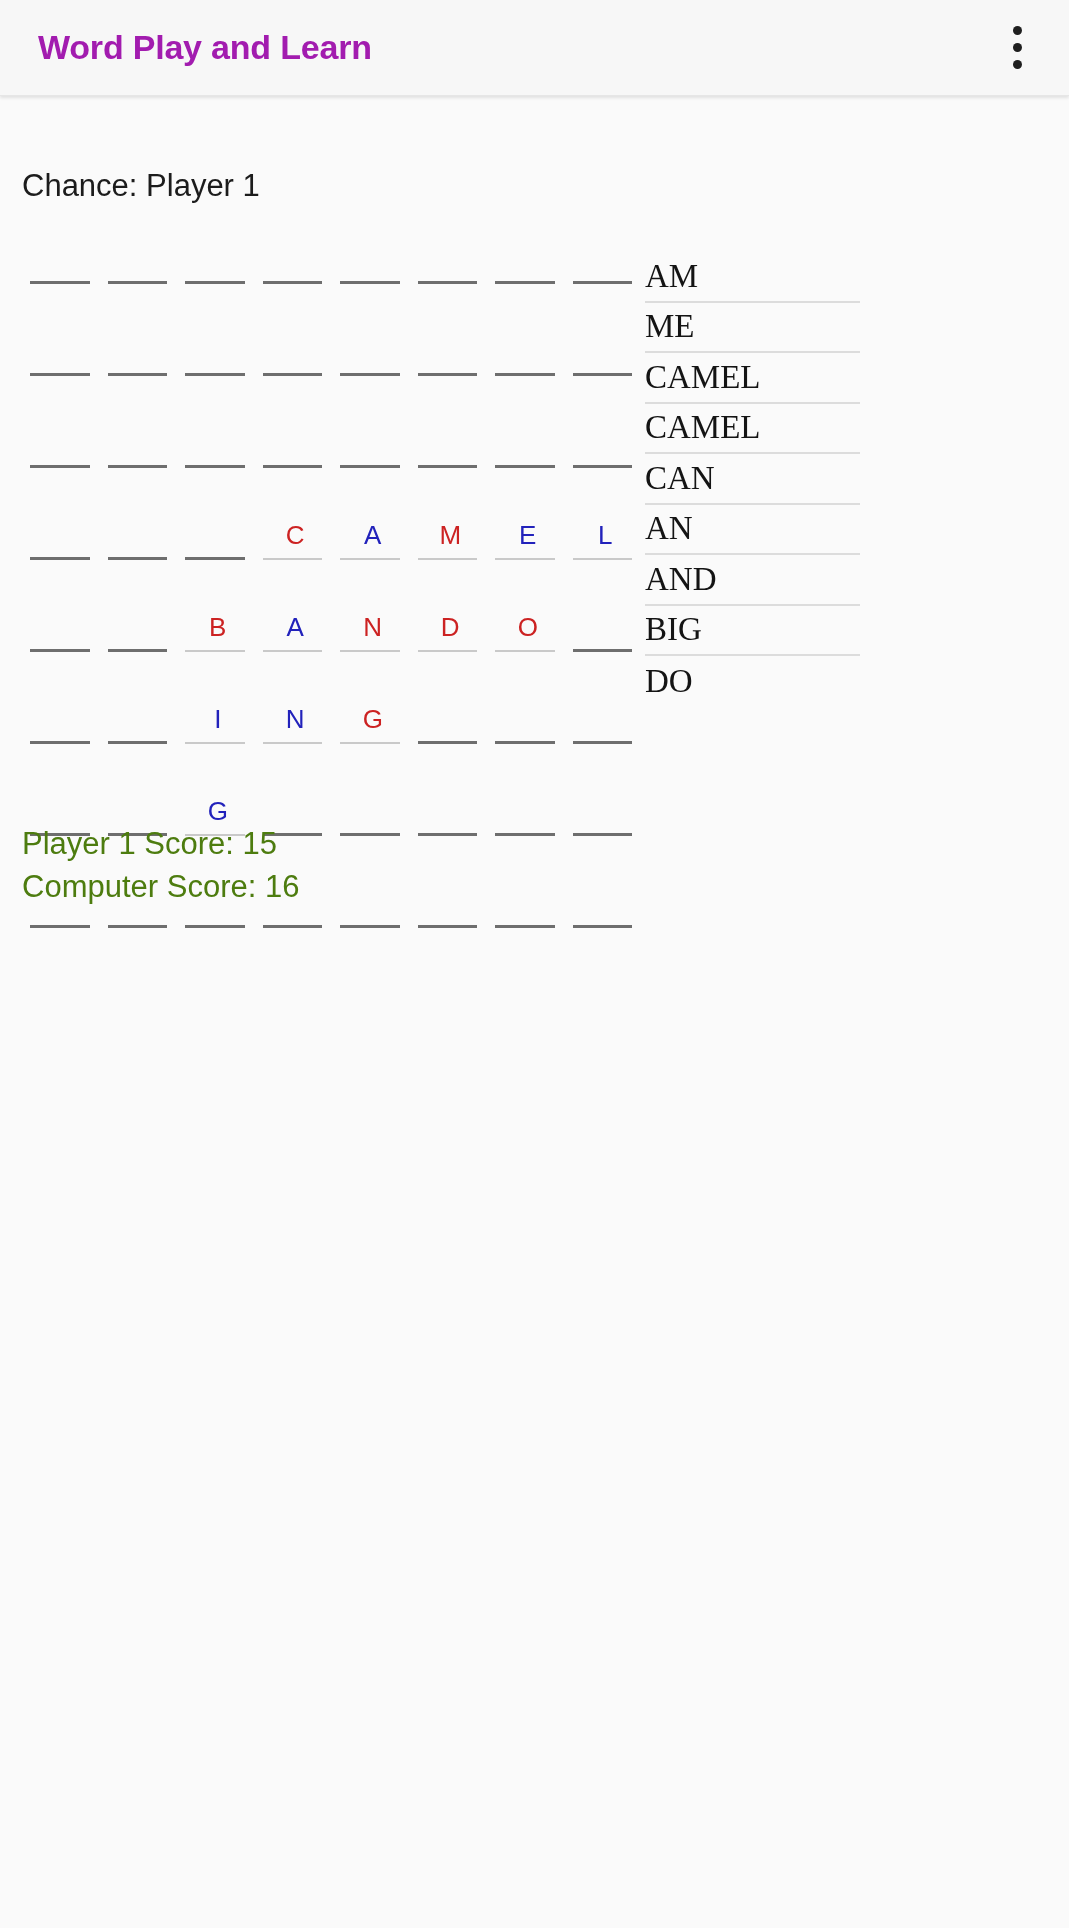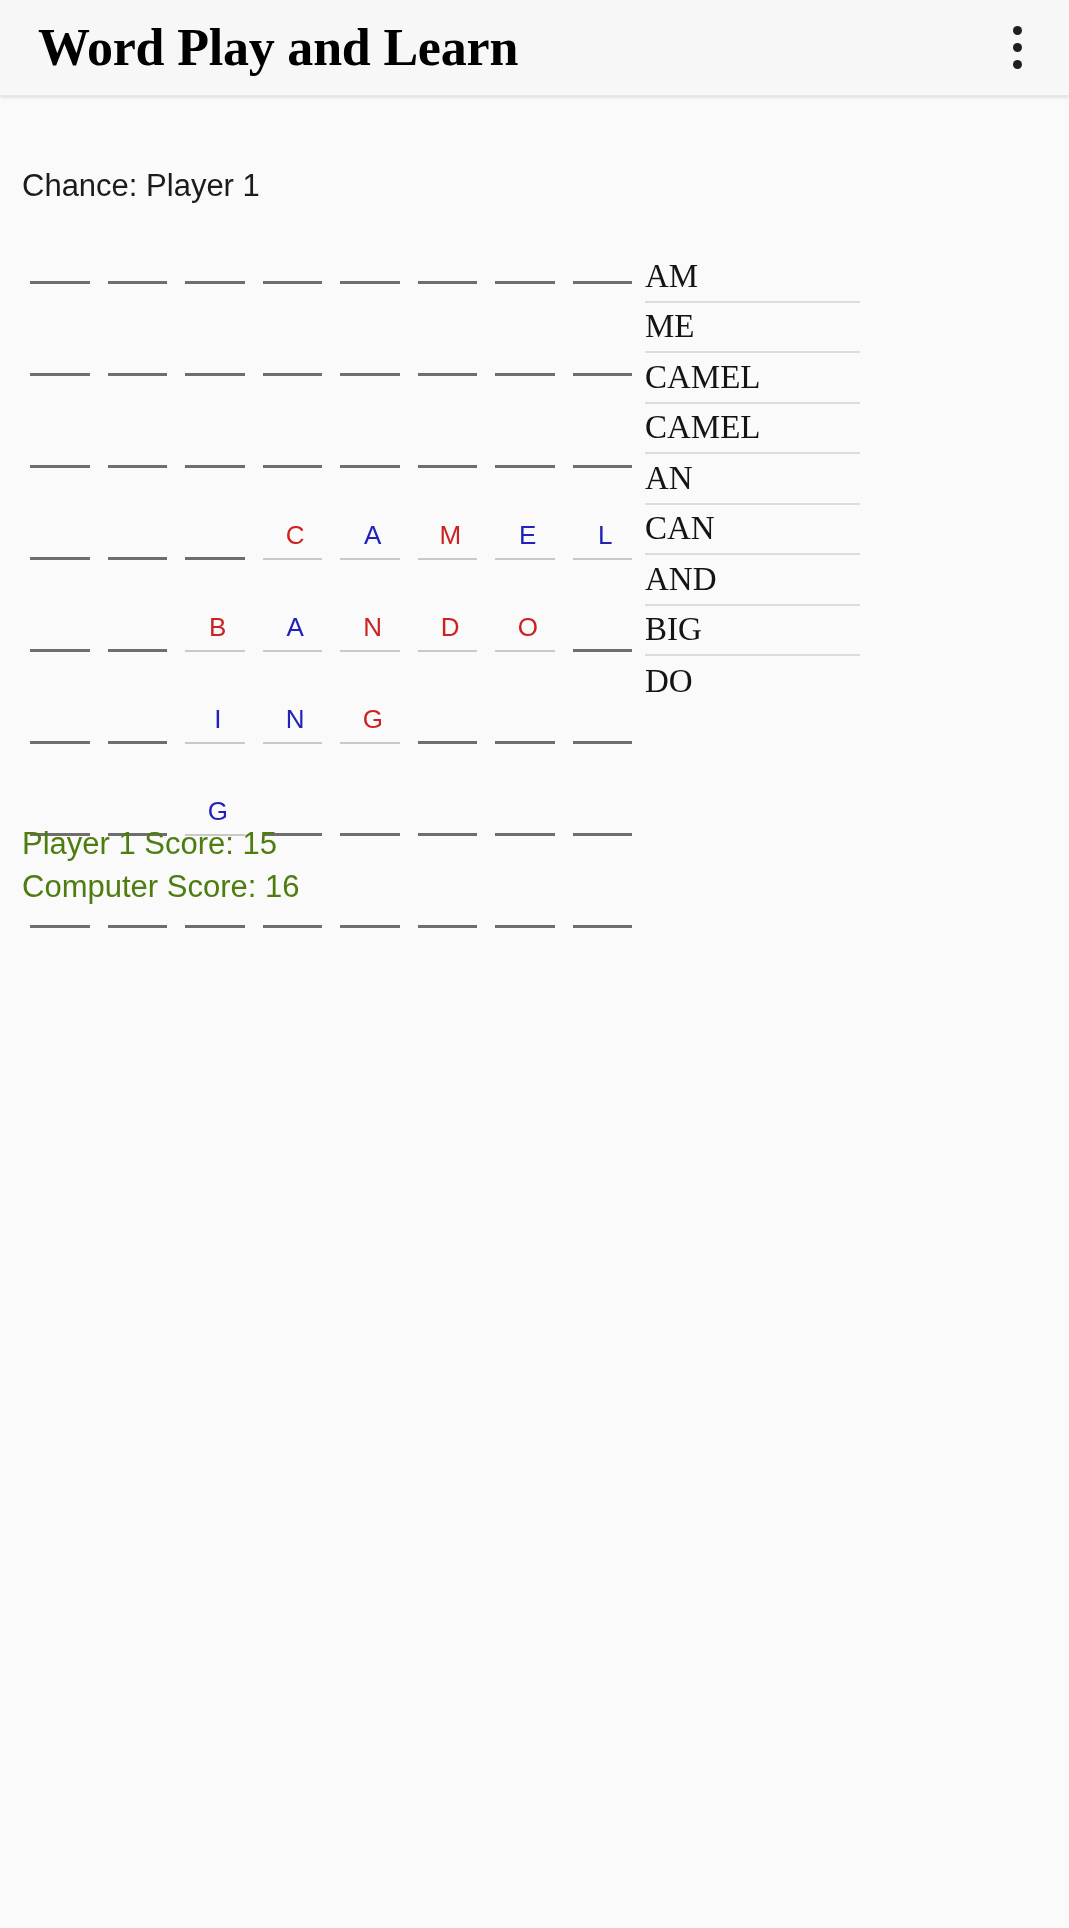--- a/index.html
+++ b/index.html
@@ -18,27 +18,26 @@
     width: 1069px;
     height: 96px;
     background: #f7f7f7;
     border-bottom: 1px solid #e6e6e6;
     box-shadow: 0 2px 3px rgba(0,0,0,0.10);
     display: flex;
     align-items: center;
     z-index: 5;
   }
   .appbar-title {
-    font-size: 52px;
+    font-size: 34px;
     font-weight: bold;
-    color: #000000;
+    color: #a21caf;
     letter-spacing: -0.2px;
     margin-left: 38px;
     white-space: nowrap;
-    font-family: Liberation Serif, serif;
   }
   .overflow-btn {
     position: absolute;
     right: 24px;
     top: 50%;
     transform: translateY(-50%);
     width: 56px; height: 64px;
     display: flex;
     flex-direction: column;
     align-items: center;
@@ -399,24 +398,24 @@
       <div class="word-item">
         <span class="word-text">ME</span>
       </div>
       <div class="word-item">
         <span class="word-text">CAMEL</span>
       </div>
       <div class="word-item">
         <span class="word-text">CAMEL</span>
       </div>
       <div class="word-item">
+        <span class="word-text">CAN</span>
+      </div>
+      <div class="word-item">
         <span class="word-text">AN</span>
-      </div>
-      <div class="word-item">
-        <span class="word-text">CAN</span>
       </div>
       <div class="word-item">
         <span class="word-text">AND</span>
       </div>
       <div class="word-item">
         <span class="word-text">BIG</span>
       </div>
       <div class="word-item">
         <span class="word-text">DO</span>
       </div>

